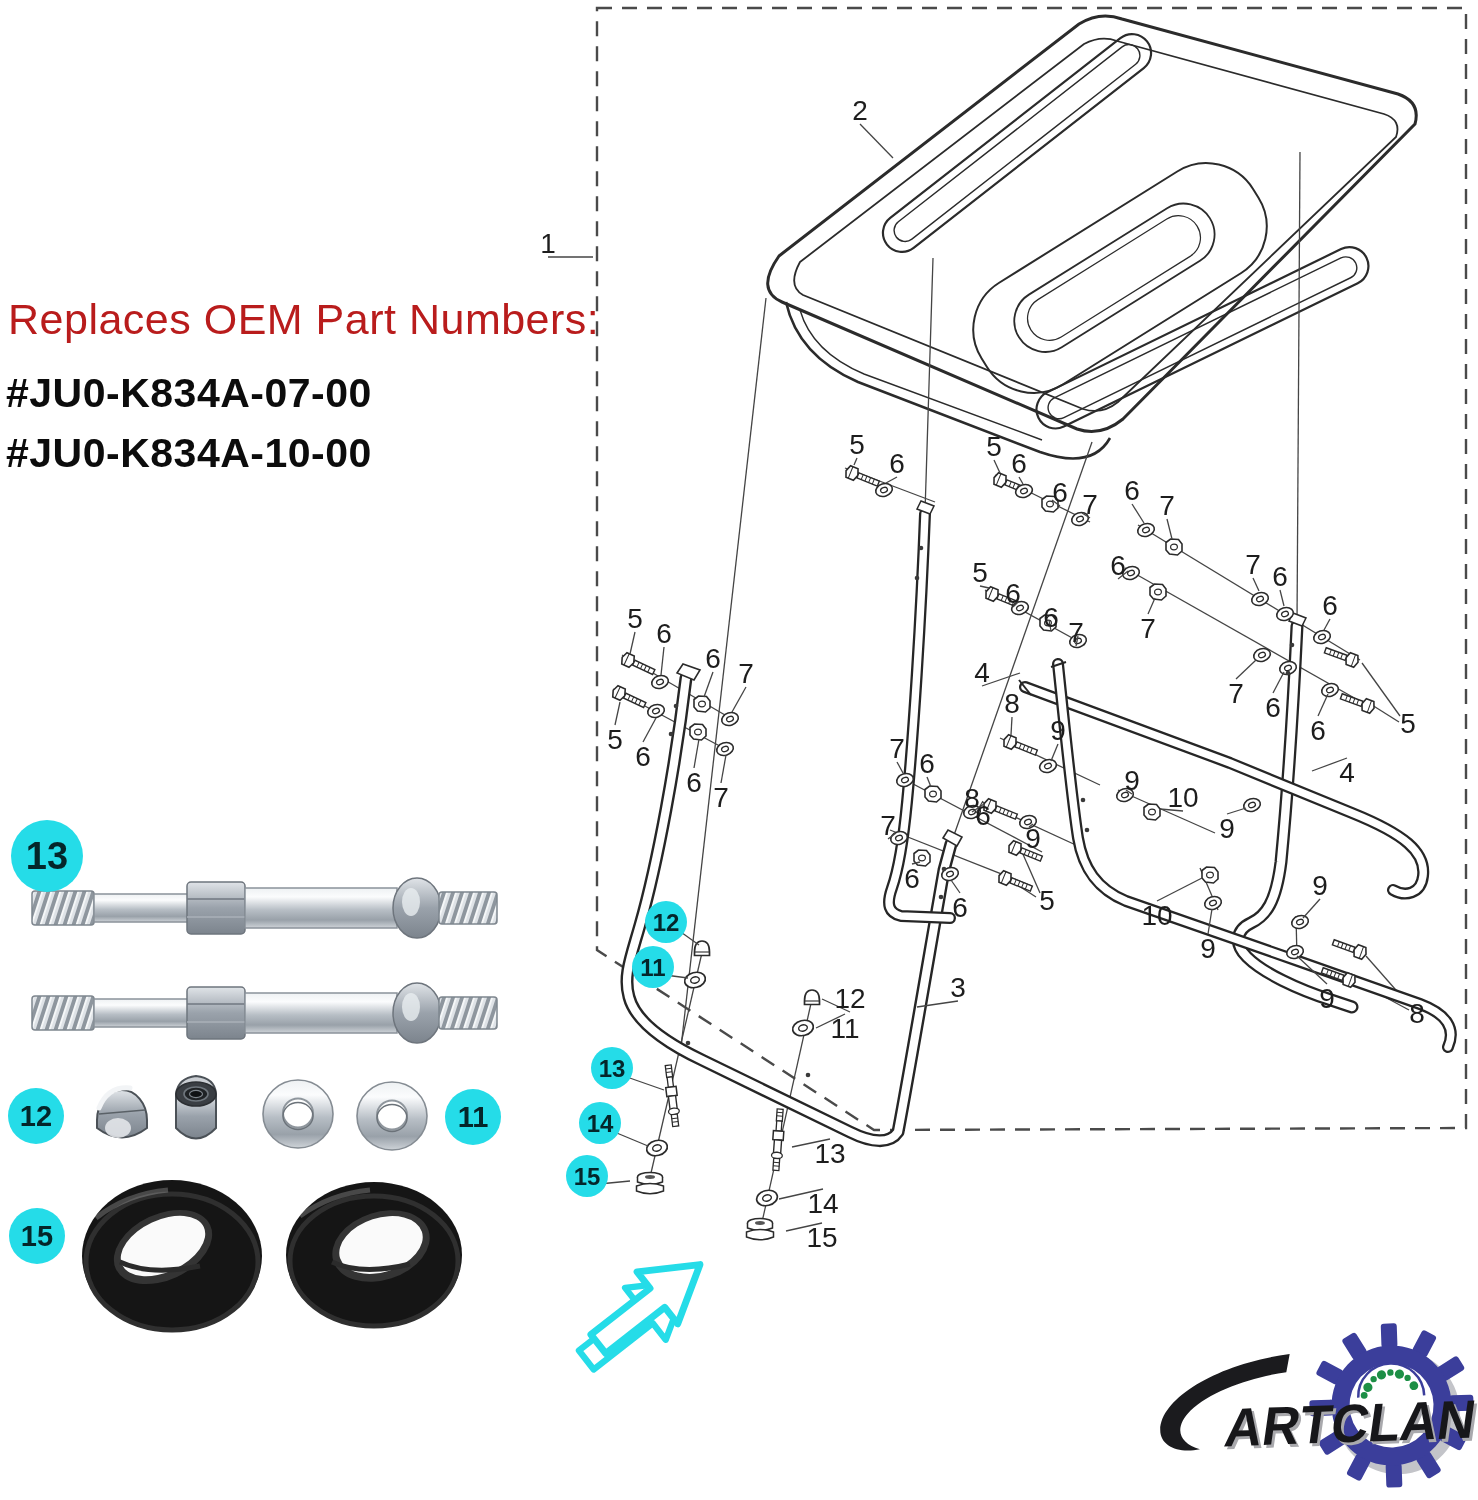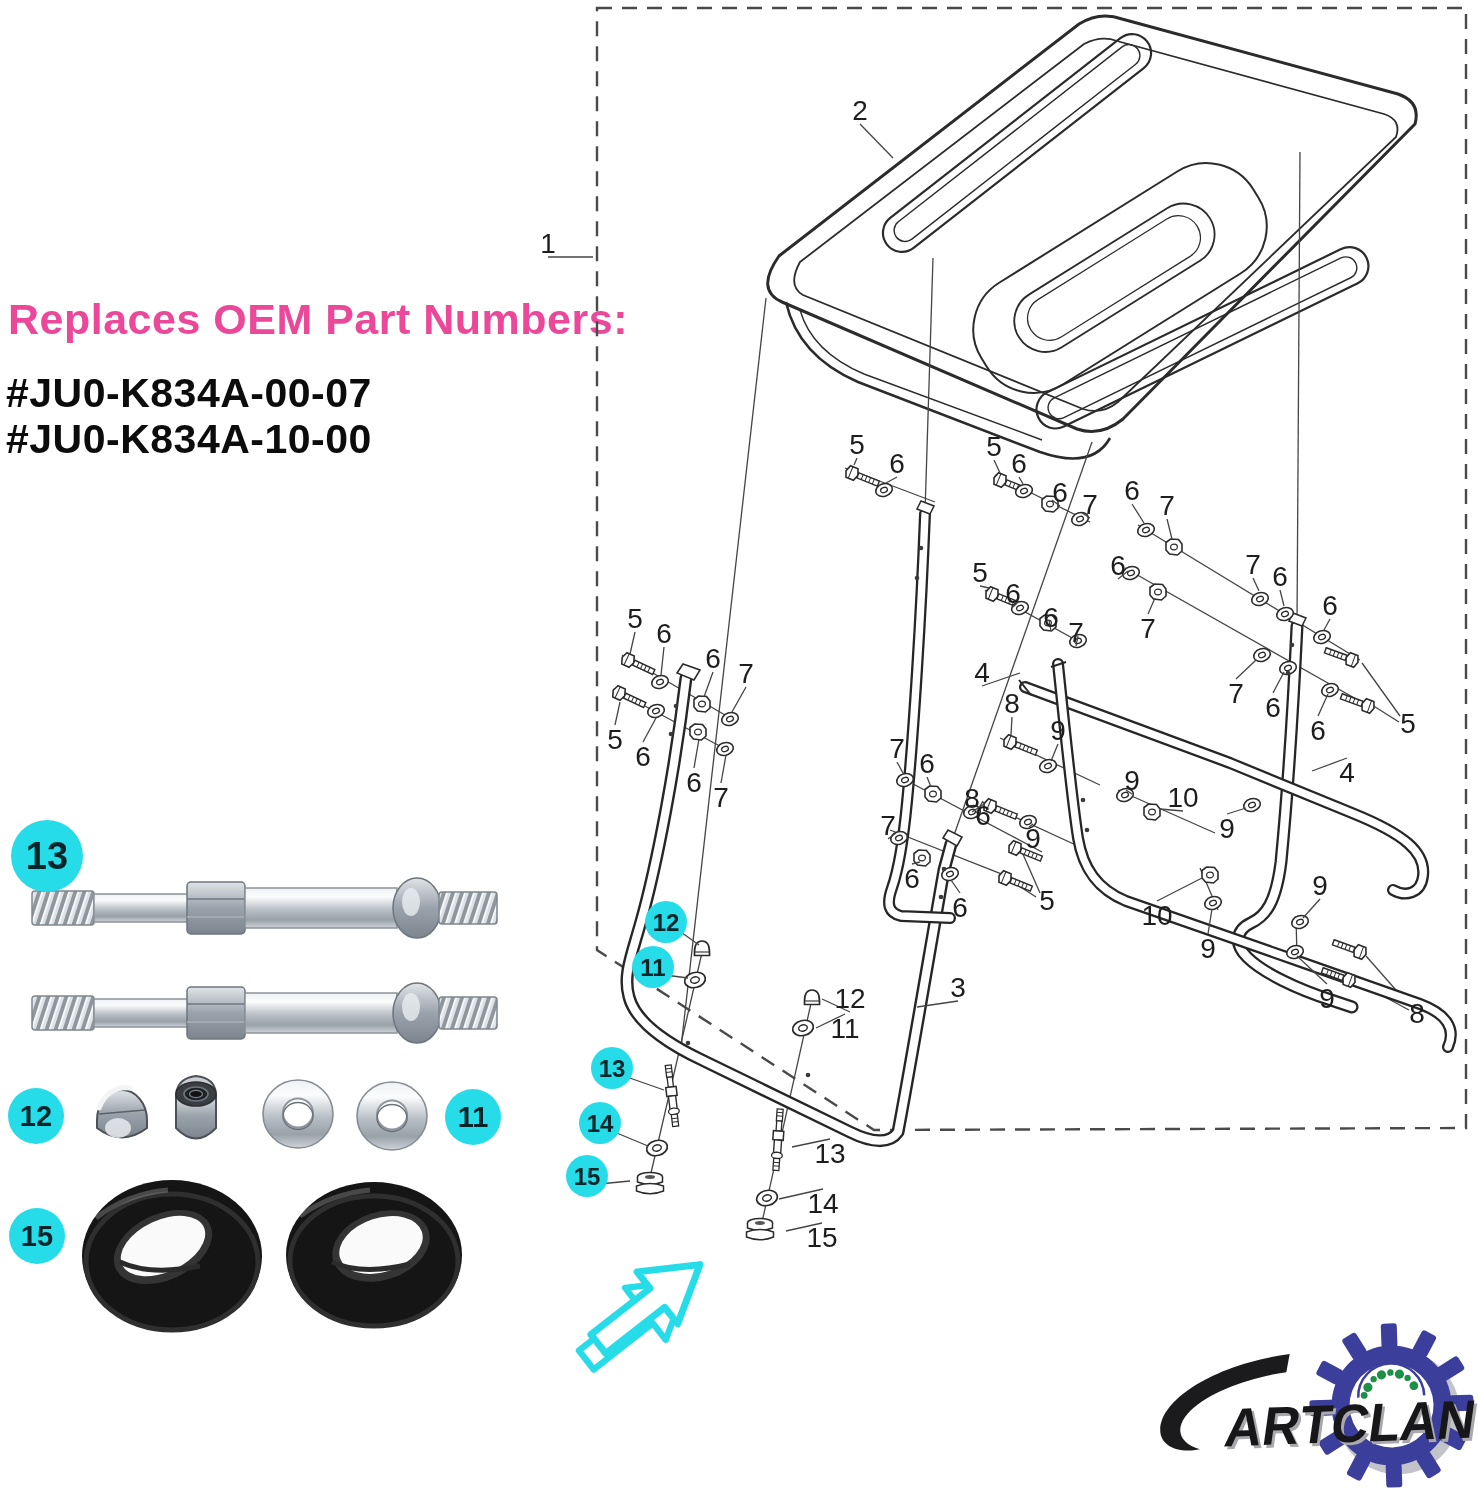--- a/index.html
+++ b/index.html
@@ -1,35 +1,35 @@
 <!DOCTYPE html>
 <html><head>
 <meta charset="utf-8">
 <style>
   html,body{margin:0;padding:0;background:#fff;}
   body{width:1478px;height:1500px;position:relative;font-family:"Liberation Sans",sans-serif;overflow:hidden;}
   #stage{position:absolute;left:0;top:0;width:1478px;height:1500px;}
   svg{position:absolute;left:0;top:0;}
-  .oem-title{position:absolute;left:8px;top:295px;font-size:43px;font-weight:700;letter-spacing:.5px;color:#ec4899;white-space:nowrap;}
+  .oem-title{position:absolute;left:8px;top:295px;font-size:43px;font-weight:400;letter-spacing:.5px;color:#b91c1c;white-space:nowrap;}
   .oem-line{position:absolute;left:6px;font-size:41px;font-weight:800;letter-spacing:.5px;color:#0c0c0c;white-space:nowrap;}
   .callout-text{font-size:28px;fill:#1d1d1d;font-family:"Liberation Sans",sans-serif;}
   .badge-num{font-weight:bold;fill:#04262a;font-family:"Liberation Sans",sans-serif;}
   .tube-o{fill:none;stroke:#262626;stroke-linecap:round;stroke-linejoin:round;}
   .tube-i{fill:none;stroke:#ffffff;stroke-linecap:round;stroke-linejoin:round;}
   .thin{stroke:#454545;stroke-width:1.3;fill:none;}
   .hw{fill:#ffffff;stroke:#2b2b2b;}
 </style>
 </head>
 <body>
 
 <div id="stage">
 
   <div class="oem-title">Replaces OEM Part Numbers:</div>
-  <div class="oem-line" style="top:370px">#JU0-K834A-00-07</div>
-  <div class="oem-line" style="top:416px">#JU0-K834A-10-00</div>
+  <div class="oem-line" style="top:370px">#JU0-K834A-07-00</div>
+  <div class="oem-line" style="top:430px">#JU0-K834A-10-00</div>
 
   <svg id="art" width="1478" height="1500" viewBox="0 0 1478 1500">
     <defs>
       <linearGradient id="steel" x1="0" y1="0" x2="0" y2="1">
         <stop offset="0" stop-color="#eef1f3"></stop>
           <stop offset="0.22" stop-color="#fbfcfd"></stop>
         <stop offset="0.55" stop-color="#b7bec5"></stop>
           <stop offset="0.8" stop-color="#99a1a9"></stop>
         <stop offset="1" stop-color="#ced3d8"></stop>
       </linearGradient>

